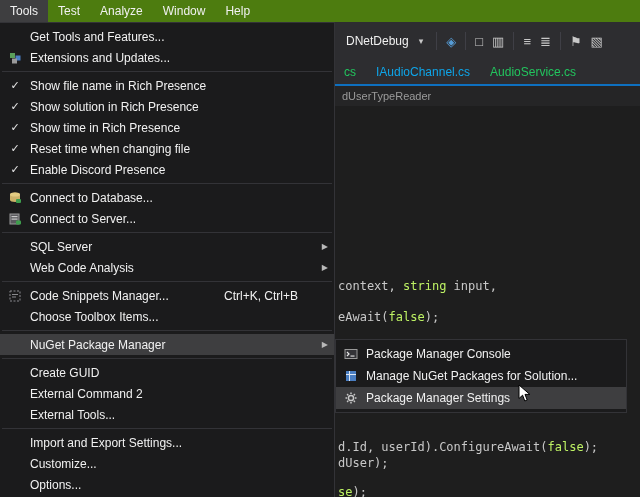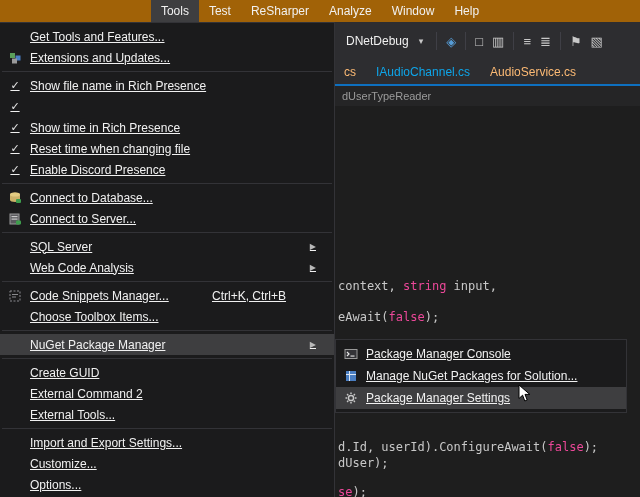--- a/index.html
+++ b/index.html
@@ -2,43 +2,43 @@
 <html><head>
 <meta charset="utf-8">
 <style>
   html,body{margin:0;padding:0;}
   body{
     width:640px;height:497px;position:relative;overflow:hidden;
     background:#1e1e1e;
     font-family:"Liberation Sans",sans-serif;font-size:12px;color:#dcdcdc;
   }
   
-  .menubar{position:absolute;top:0;left:0;right:0;height:22px;background:#a16207;display:flex;align-items:stretch;z-index:5;justify-content:center;}
+  .menubar{position:absolute;top:0;left:0;right:0;height:22px;background:#4d7c0f;display:flex;align-items:stretch;z-index:5;}
   .mb-item{padding:0 10px;display:flex;align-items:center;color:#f1f1f1;cursor:default;}
   .mb-item.active{background:#3e3e40;}
   
   .toolbar{position:absolute;top:22px;left:0;right:0;height:38px;background:#2d2d30;display:flex;align-items:center;padding-left:342px;gap:9px;z-index:1;color:#c8c8c8;}
   .debug-target{display:flex;align-items:center;gap:10px;color:#f1f1f1;padding:2px 4px;}
   .tb-caret{font-size:9px;color:#c8c8c8;}
   .tb-icon{font-size:13px;line-height:1;color:#c8c8c8;}
   .tb-icon.blue{color:#569cd6;}
   .tb-sep{width:1px;height:18px;background:#3f3f46;}
   
   .tabstrip{position:absolute;top:60px;left:0;right:0;height:24px;background:#2d2d30;border-bottom:2px solid #0e70c0;display:flex;padding-left:334px;z-index:1;}
-  .tab{padding:0 10px;display:flex;align-items:center;color:#fdba74;}
+  .tab{padding:0 10px;display:flex;align-items:center;color:#22c55e;}
   .tab.bright{color:#0ea5e9;}
   
   .navbar{position:absolute;top:86px;left:0;right:0;height:20px;background:#252526;display:flex;align-items:center;padding-left:342px;color:#9b9b9b;z-index:1;font-size:11px;}
   
   .editor{position:absolute;top:106px;left:0;right:0;bottom:0;background:#1e1e1e;z-index:0;font-family:"DejaVu Sans Mono",monospace;font-size:12px;}
   .codeline{position:absolute;left:338px;white-space:pre;color:#c8c8c8;}
-  .kw{color:#ec4899;}
+  .kw{color:#bef264;}
   
   .menu{position:absolute;left:0;top:22px;width:335px;height:482px;background:#1b1b1c;border:1px solid #333337;border-left:none;z-index:10;padding-top:3px;box-sizing:border-box;}
-  .mi{height:21px;display:flex;align-items:center;padding-right:18px;color:#f1f1f1;cursor:default;text-decoration:underline;}
+  .mi{height:21px;display:flex;align-items:center;padding-right:6px;color:#f1f1f1;cursor:default;}
   .mi.hl{background:#3e3e40;}
   .gut{width:30px;flex:0 0 30px;text-align:center;font-size:11px;color:#e8e8e8;display:flex;align-items:center;justify-content:center;}
   .lbl{flex:1;white-space:nowrap;overflow:hidden;}
   .sc{margin-right:30px;white-space:nowrap;}
   .arr{width:14px;text-align:right;font-size:8px;color:#b8b8b8;}
   .sep{height:1px;background:#333337;margin:3px 2px;}
   
   .submenu{position:absolute;left:335px;top:339px;width:292px;background:#1b1b1c;border:1px solid #333337;z-index:11;padding:3px 0;box-sizing:border-box;}
   .submenu .mi{height:22px;}
   
@@ -51,21 +51,20 @@
   <div class="codeline" style="top:173px;"><span>context, </span><span class="kw">string</span><span> input,</span></div>
   <div class="codeline" style="top:204px;"><span>eAwait(</span><span class="kw">false</span><span>);</span></div>
   <div class="codeline" style="top:334px;"><span>d.Id, userId).ConfigureAwait(</span><span class="kw">false</span><span>);</span></div>
   <div class="codeline" style="top:350px;"><span>dUser);</span></div>
   <div class="codeline" style="top:379px;"><span class="kw">se</span><span>);</span></div>
 </div>
 
 <div class="menubar">
   <span class="mb-item active">Tools</span>
   <span class="mb-item">Test</span>
-  <span class="mb-item">ReSharper</span>
   <span class="mb-item">Analyze</span>
   <span class="mb-item">Window</span>
   <span class="mb-item">Help</span>
 </div>
 
 <div class="toolbar">
   <span class="debug-target">
     <span>DNetDebug</span>
     <span class="tb-caret">▾</span>
   </span>
@@ -107,20 +106,21 @@
       </span>
     <span class="lbl">Extensions and Updates...</span>
   </div>
   <div class="sep"></div>
   <div class="mi">
     <span class="gut">✓</span>
     <span class="lbl">Show file name in Rich Presence</span>
   </div>
   <div class="mi">
     <span class="gut">✓</span>
+    <span class="lbl">Show solution in Rich Presence</span>
   </div>
   <div class="mi">
     <span class="gut">✓</span>
     <span class="lbl">Show time in Rich Presence</span>
   </div>
   <div class="mi">
     <span class="gut">✓</span>
     <span class="lbl">Reset time when changing file</span>
   </div>
   <div class="mi">

